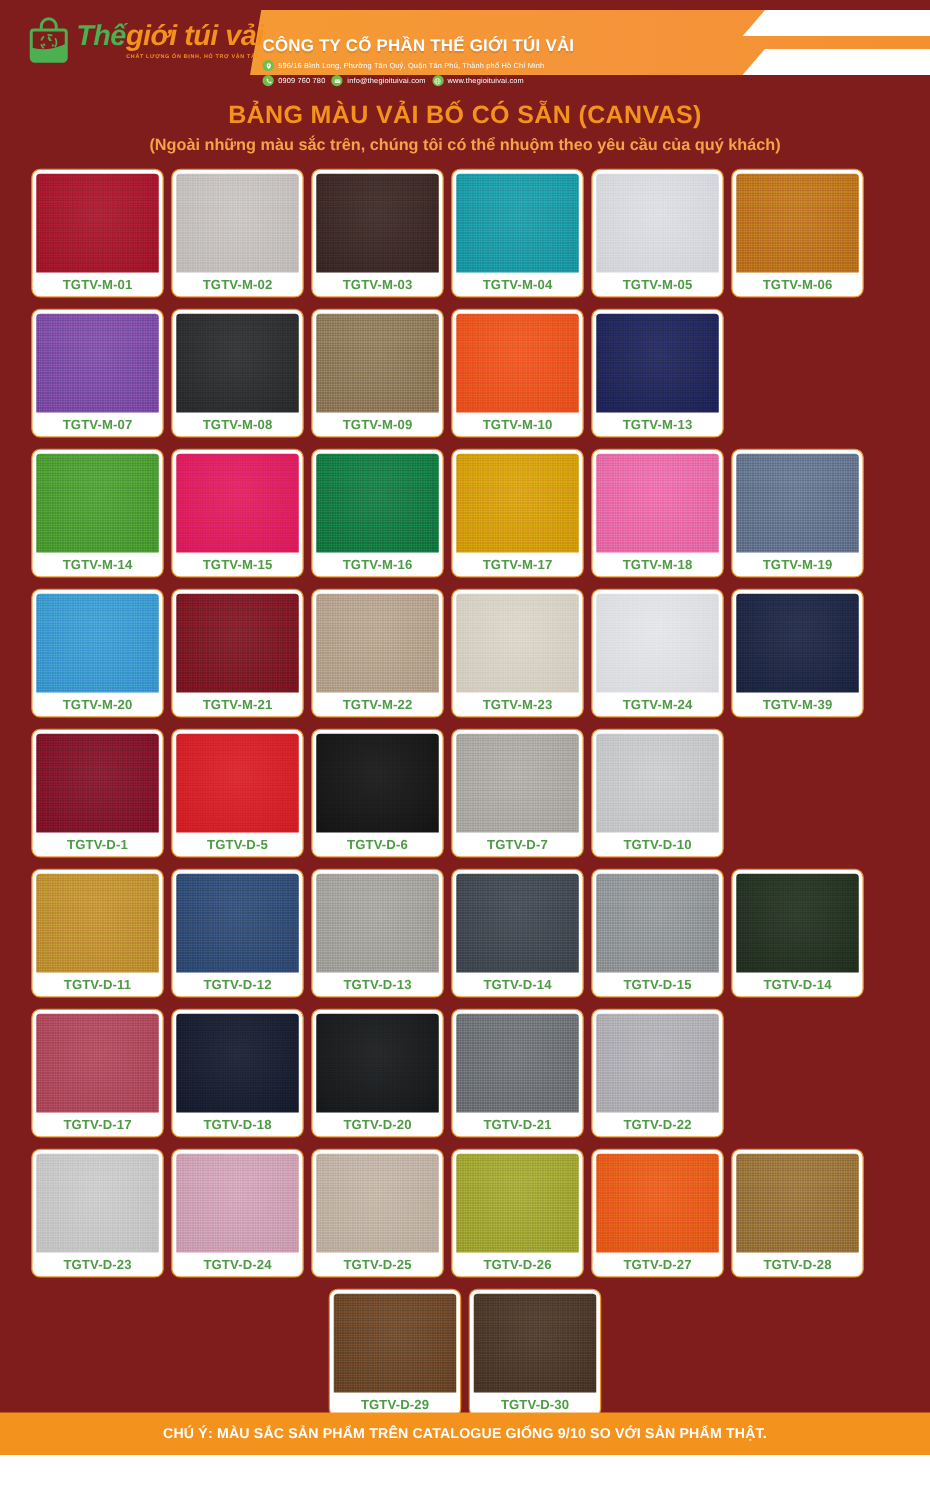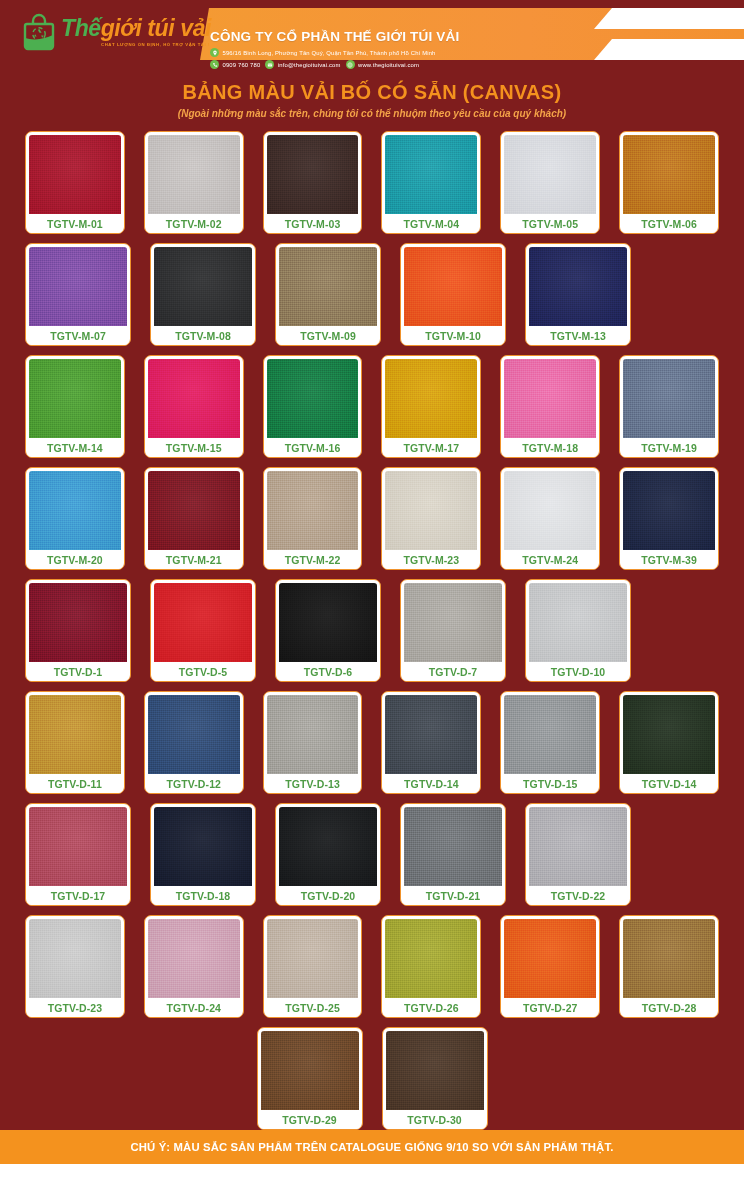--- a/index.html
+++ b/index.html
@@ -58,30 +58,30 @@
   .cdot svg { display:block; }
   .ctext { font-size: 5.9px; color:#fff; letter-spacing: .15px; white-space: nowrap; }
 
   
   .title-block { text-align: center; margin-top: 11px; }
   .main-title {
     color: #F4921E; font-size: 20px; font-weight: bold;
     letter-spacing: .3px;
   }
   .sub-title {
-    color: #F4A348; font-size: 10px; font-style: italic;
+    color: #F4A348; font-size: 13px; 
     margin-top: 4px; font-weight: bold;
   }
 
   
   .grid {
     margin: 12px auto 0; width: 694px;
     display: flex; flex-direction: column; gap: 9px;
   }
-  .row { display: flex; gap: 19px; justify-content: flex-start; }
+  .row { display: flex; gap: 6px; justify-content: flex-start; }
   .row.center { justify-content: center; }
   .card {
     width: 106px; height: 103px;
     border: 1.6px solid #F0922B; border-radius: 7px;
     background: #fff; padding: 3px 3px 0 3px;
     display: flex; flex-direction: column;
     overflow: hidden;
   }
   .swatch {
     width: 100%; height: 79px; border-radius: 3px 3px 0 0;

